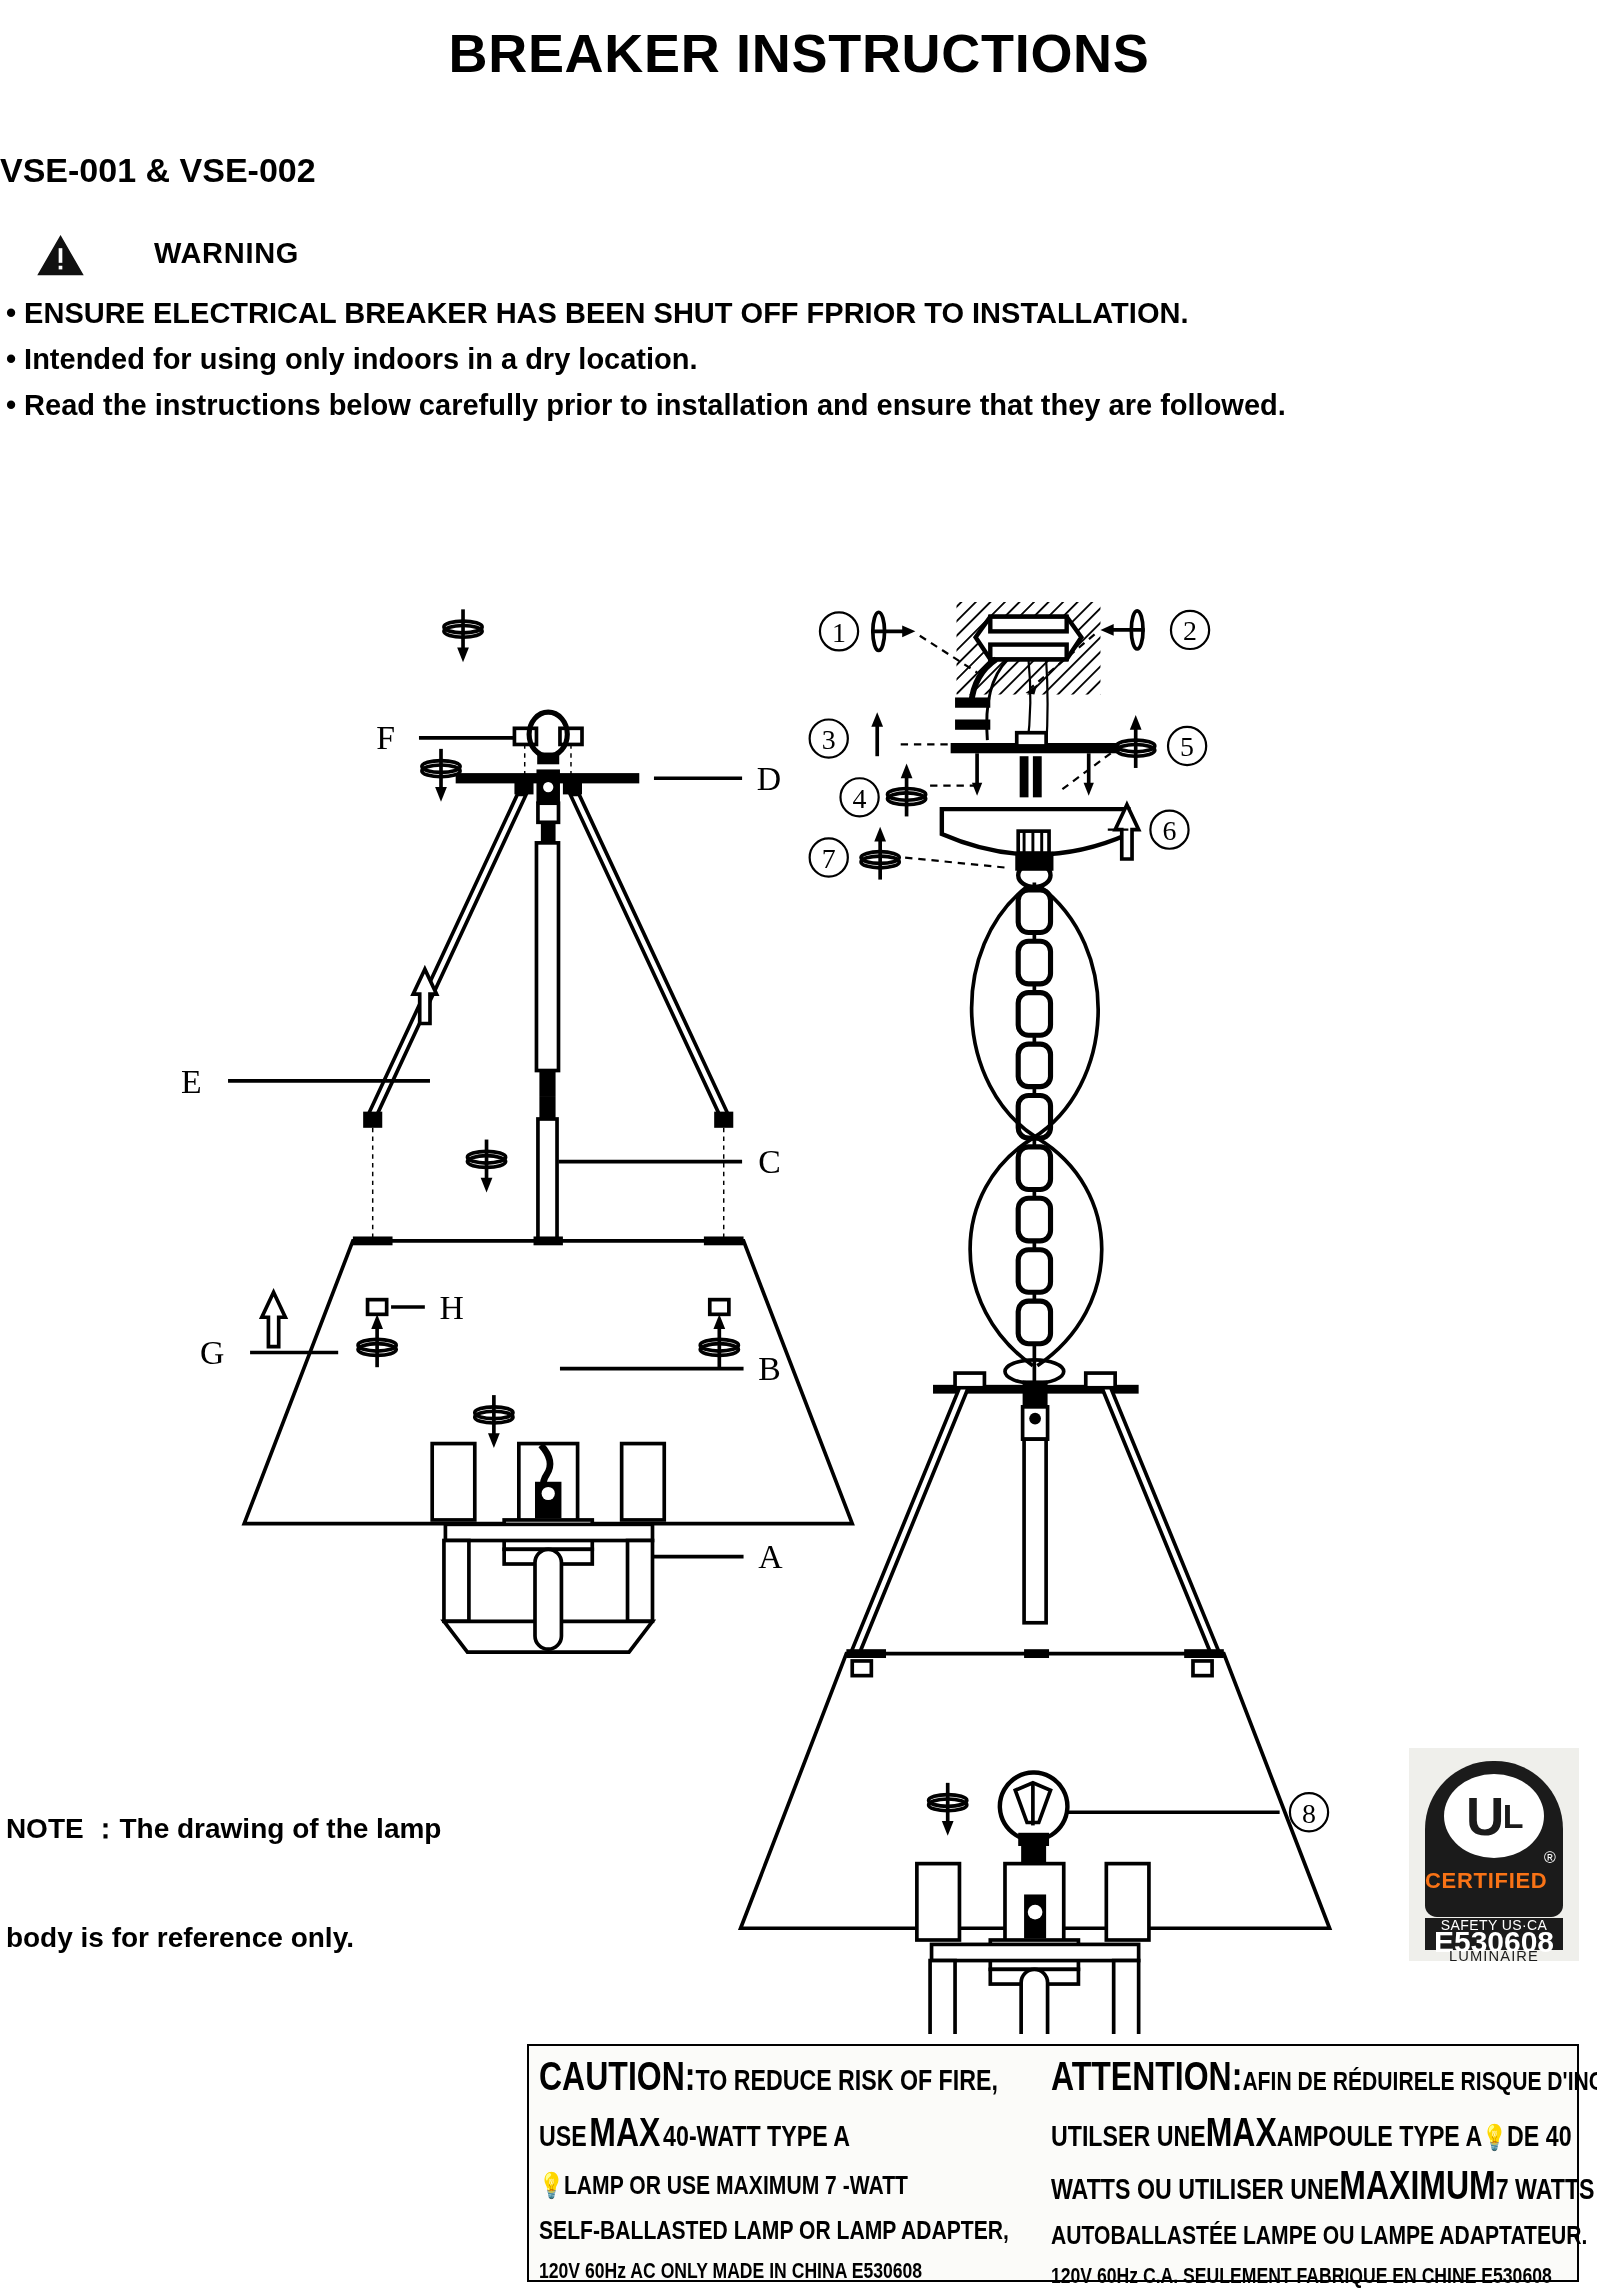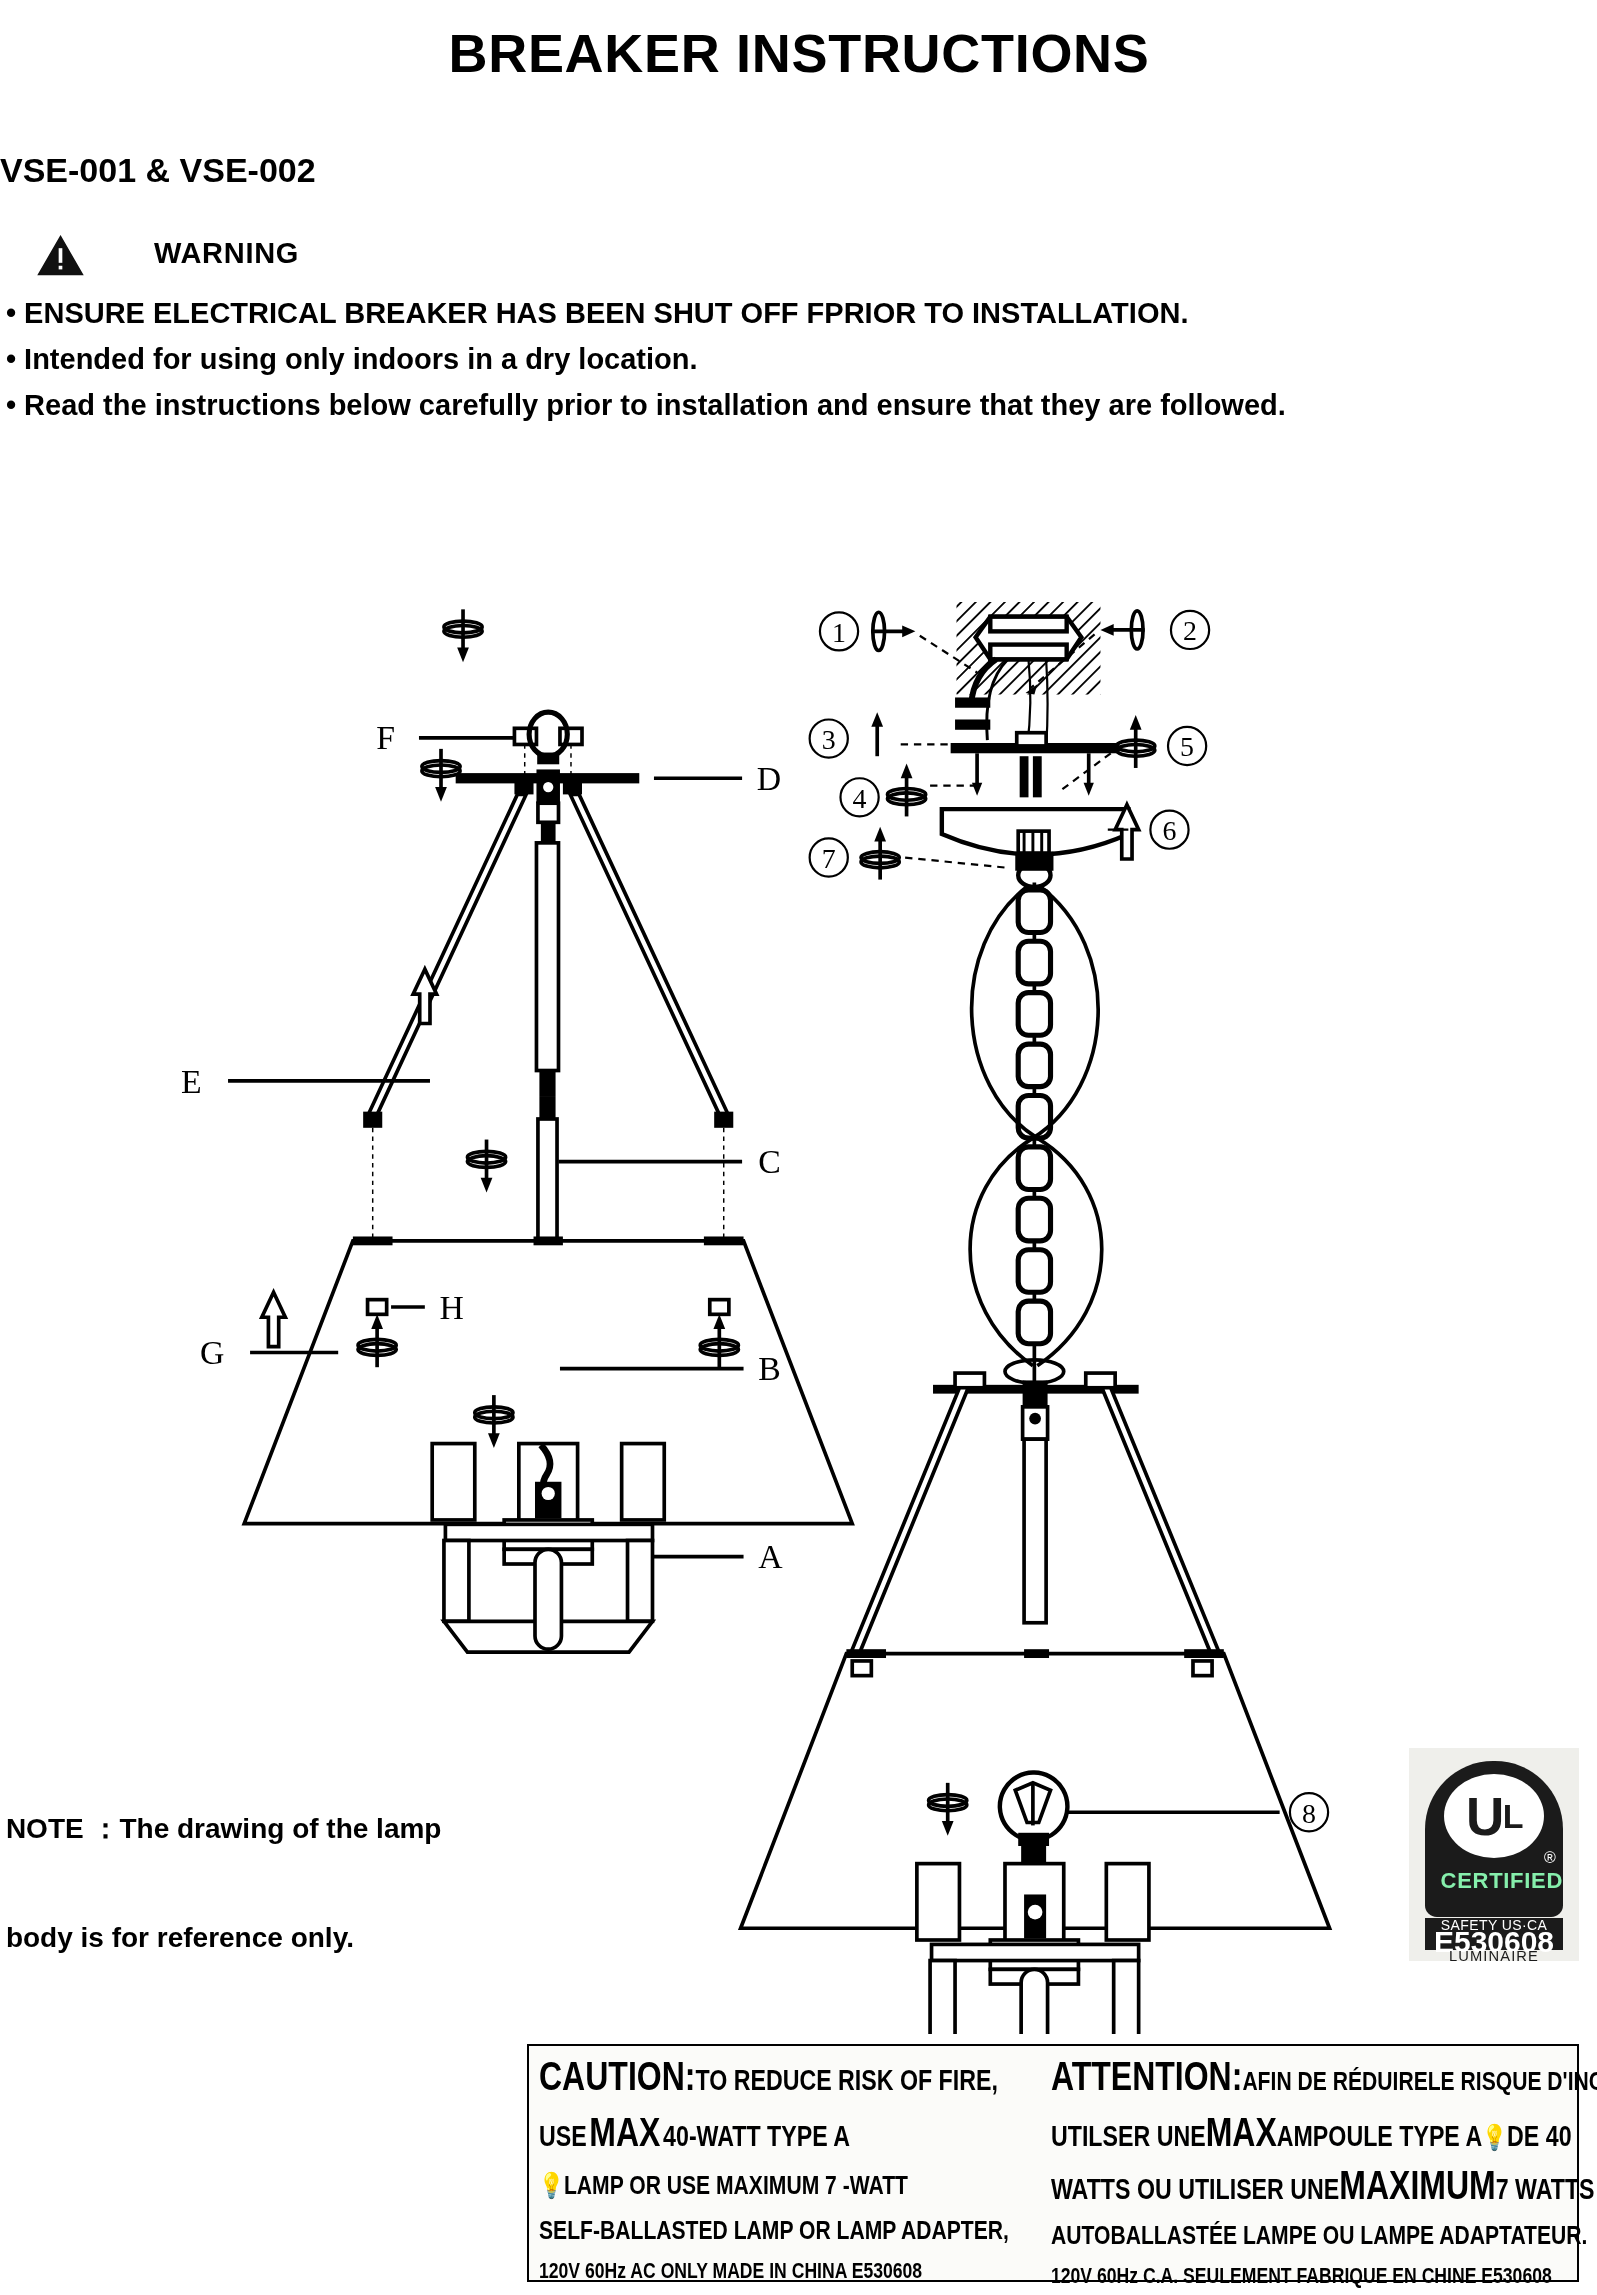--- a/index.html
+++ b/index.html
@@ -73,21 +73,21 @@
     display:flex; align-items:center; justify-content:center;
     letter-spacing:-1.5px;
   }
   #ul-letters sub { font-size:34px; vertical-align:-4.4px; }
   #ul-reg {
     position:absolute; right:7.3px; top:88px;
     color:#fff; font-size:16px;
   }
   #ul-certified {
     position:absolute; left:0; top:107px; width:138px;
-    text-align:right; color:#86efac;
+    text-align:left; color:#f97316;
     font-size:22px; font-weight:bold; letter-spacing:0.7px;
   }
   #ul-file {
     position:absolute; left:16px; top:170px; width:138px; height:32px;
     background:#1b1b1b; color:#fff; text-align:center;
   }
   #ul-safety { font-size:14px; letter-spacing:0.4px; line-height:14.7px; }
   #ul-enumber { font-size:30px; font-weight:bold; line-height:17.6px; }
   #ul-luminaire {
     position:absolute; left:0; top:200px; width:170px;

